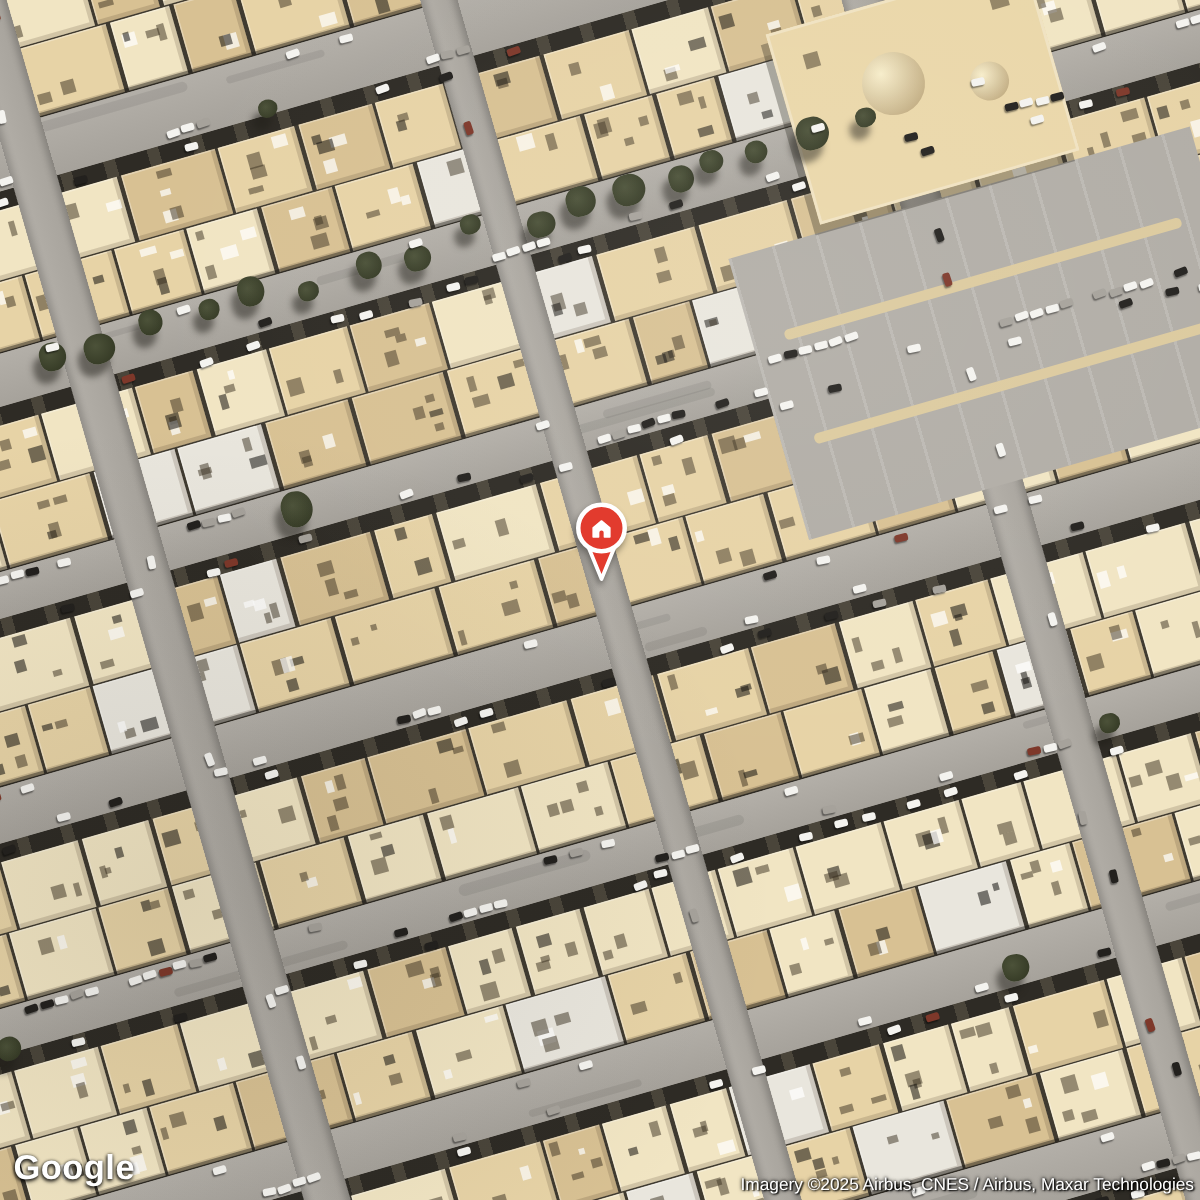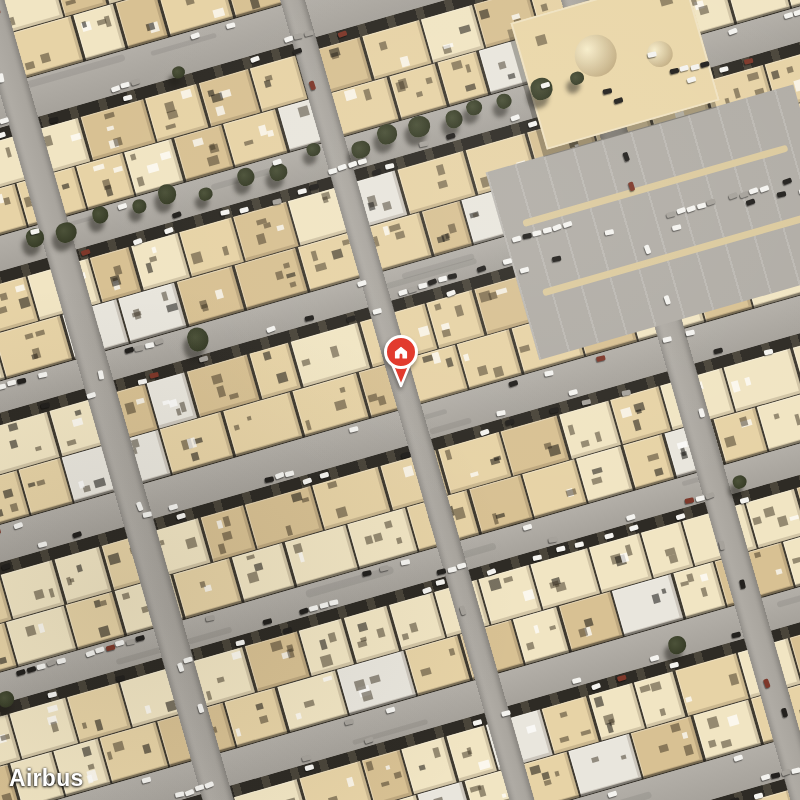--- a/index.html
+++ b/index.html
@@ -1199,14 +1199,15 @@
   <div class="vignette"></div>
 
   <div id="marker" style="left: 379px; top: 333px;">
     <svg width="44" height="58" viewBox="0 0 44 58">
       <polygon points="13,31 31,31 22,53" fill="#e23b2e" stroke="#ffffff" stroke-width="2.5" stroke-linejoin="round"></polygon>
       <circle cx="22" cy="19" r="15.5" fill="#e23b2e" stroke="#ffffff" stroke-width="3"></circle>
       <path d="M12 4.4 L4.6 10.5 V18.6 H9.4 V14.7 A2.6 2.6 0 0 1 14.6 14.7 V18.6 H19.4 V10.5 Z" transform="translate(13,11) scale(0.75)" fill="#ffffff" stroke="#ffffff" stroke-width="1.4" stroke-linejoin="round"></path>
     </svg>
   </div>
 
-  <div class="glogo">Airbus</div>
+  <div class="glogo">Google</div>
+  <div class="attrib">Imagery ©2025 Airbus, CNES / Airbus, Maxar Technologies</div>
 </div>
 
 </body></html>

